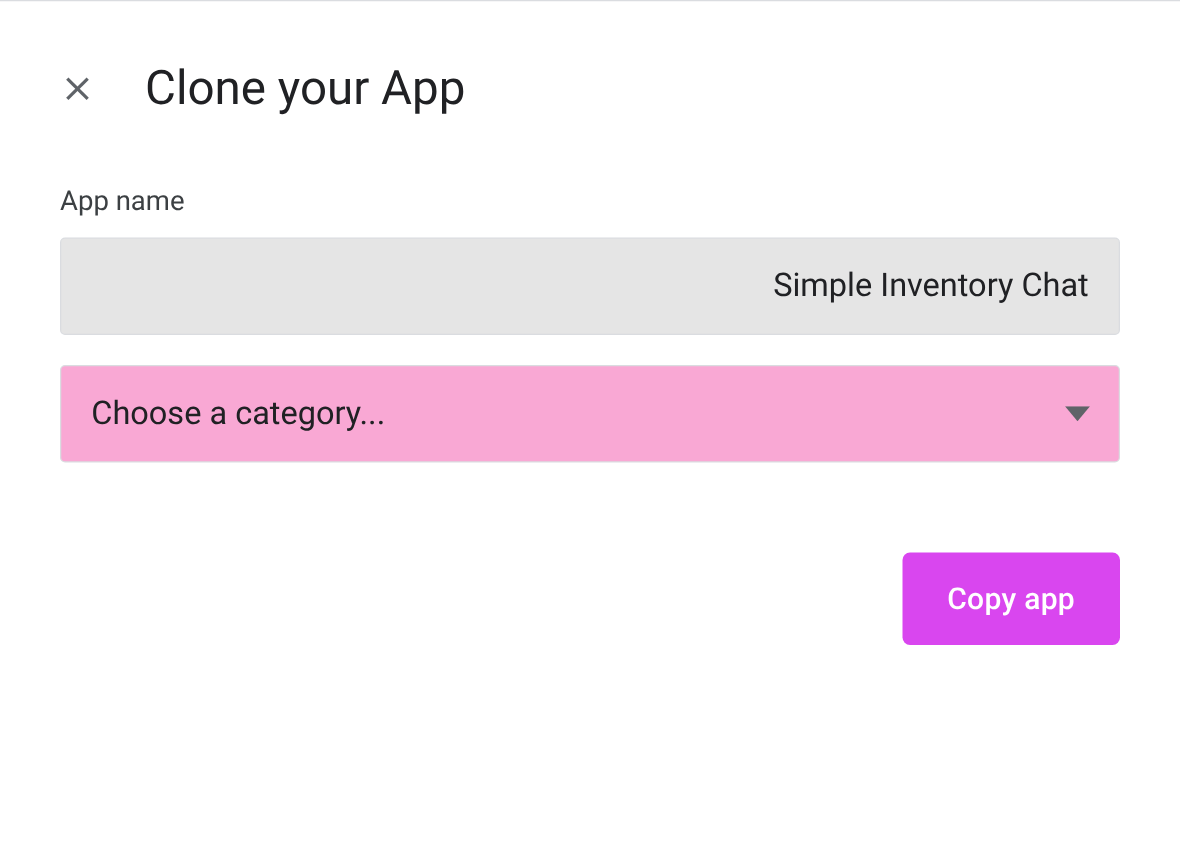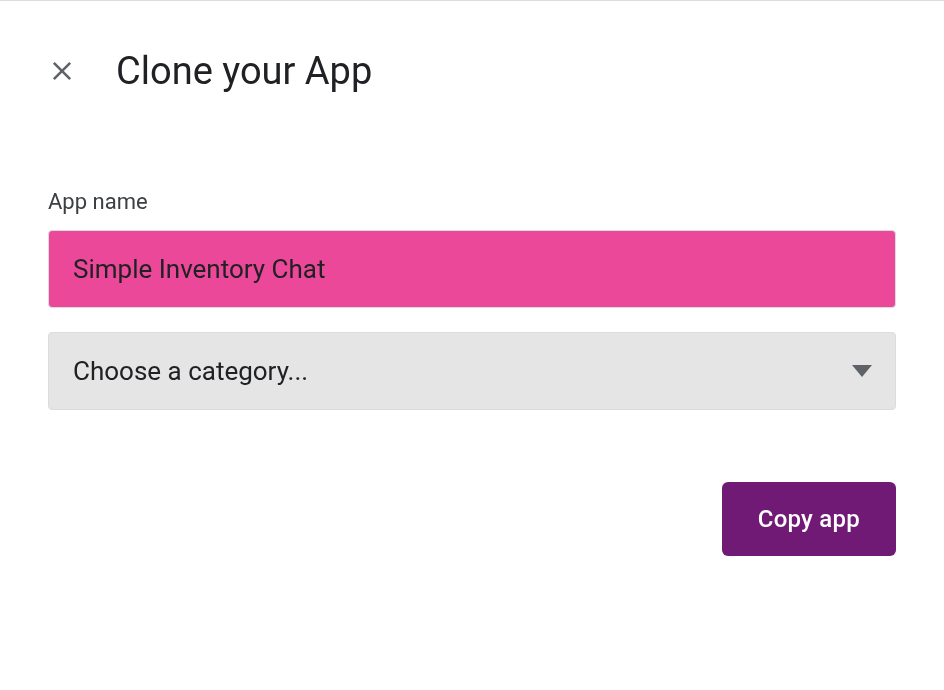--- a/index.html
+++ b/index.html
@@ -16,21 +16,21 @@
       padding: 0;
       color: #202124;
     }
     .dialog {
       padding: 48px 48px 48px 48px;
     }
     .header {
       display: flex;
       align-items: center;
       gap: 40px;
-      margin-bottom: 96px;
+      margin-bottom: 56px;
     }
     .close-icon {
       width: 28px;
       height: 28px;
       display: inline-flex;
       align-items: center;
       justify-content: center;
       cursor: pointer;
       color: #5f6368;
     }
@@ -50,37 +50,38 @@
     .field-label {
       font-size: 22px;
       color: #3c4043;
       margin-bottom: 16px;
       display: block;
       font-weight: 400;
     }
     .text-input {
       width: 100%;
       height: 78px;
-      background: #ec4899;
+      background: #e5e5e5;
       border: 1px solid #dadce0;
       border-radius: 4px;
       padding: 0 24px;
       font-size: 26px;
       color: #202124;
       font-family: inherit;
       outline: none;
+      text-align: right;
     }
     .select-wrapper {
       position: relative;
       width: 100%;
     }
     .select-input {
       width: 100%;
       height: 78px;
-      background: #e5e5e5;
+      background: #f9a8d4;
       border: 1px solid #dadce0;
       border-radius: 4px;
       padding: 0 24px;
       font-size: 26px;
       color: #202124;
       font-family: inherit;
       outline: none;
       appearance: none;
       -webkit-appearance: none;
       cursor: pointer;
@@ -99,21 +100,21 @@
       width: 20px;
       height: 12px;
       display: block;
     }
     .actions {
       display: flex;
       justify-content: flex-end;
       margin-top: 72px;
     }
     .primary-button {
-      background: #701a75;
+      background: #d946ef;
       color: #fff;
       border: none;
       border-radius: 6px;
       padding: 0 36px;
       height: 74px;
       font-size: 24px;
       font-family: inherit;
       font-weight: 500;
       cursor: pointer;
       letter-spacing: 0.25px;

